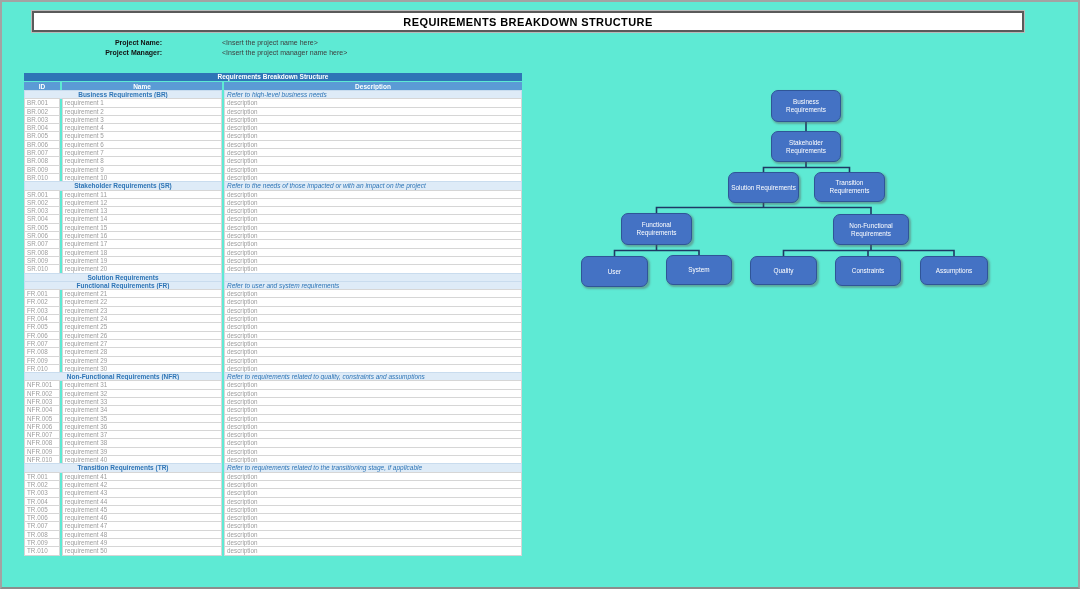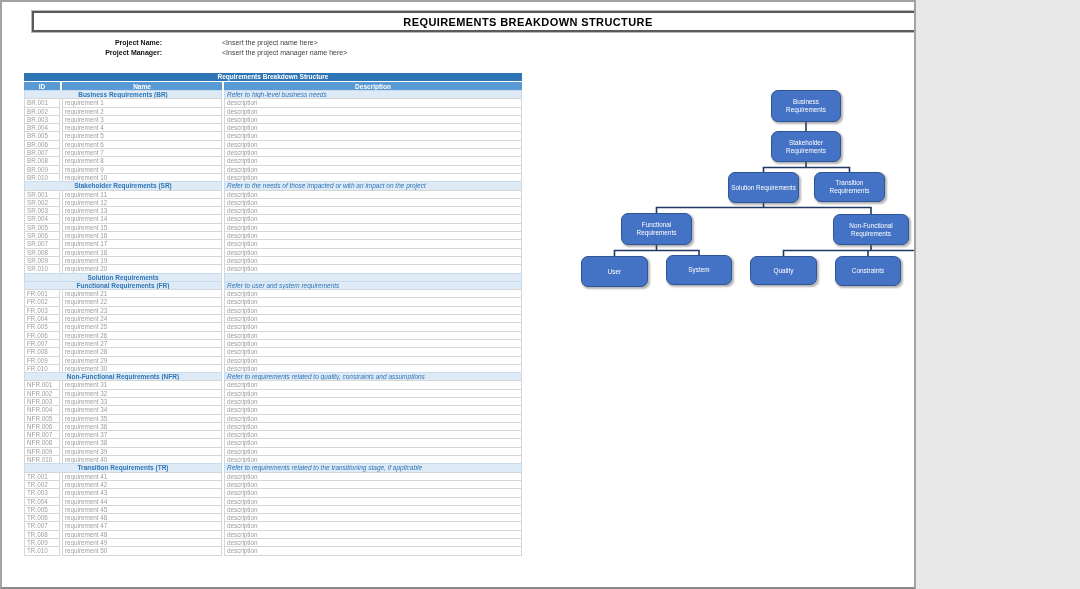--- a/index.html
+++ b/index.html
@@ -1,20 +1,20 @@
 <!DOCTYPE html>
 <html style="--table-title-bg: #2E75B6; --table-header-bg: #5B9BD5; --section-bg: #DEEBF7; --section-text: #2E75B6; --section-border: #C9DCEE; --data-text: #9C9C9C; --cell-border: #D6D6D6; --box-fill: #4472C4; --box-border: #2F5597; --connector: #1F3864; --title-border: #5A5A5A;"><head>
 <meta charset="utf-8">
 <style>
   * { margin:0; padding:0; box-sizing:border-box; }
   html,body { background:#e8e8e8; }
   body { font-family:"Liberation Sans", sans-serif; }
 
   .page {
-    position:relative; width:916px; height:589px; background:#ffffff;
+    position:relative; width:1080px; height:589px; background:#5eead4;
     border:2px solid #a3a3a3; border-bottom-color:#8c8c8c; overflow:hidden;
   }
 
   
   .title-box {
     position:absolute; left:30px; top:9px; width:992px; height:21px;
     border:2px solid var(--title-border); box-shadow:0 0 0 1px #b9b9b9;
     display:flex; align-items:center; justify-content:center; background:#fff;
   }
   .title-box span { font-size:11px; font-weight:bold; letter-spacing:.4px; color:#000; }

